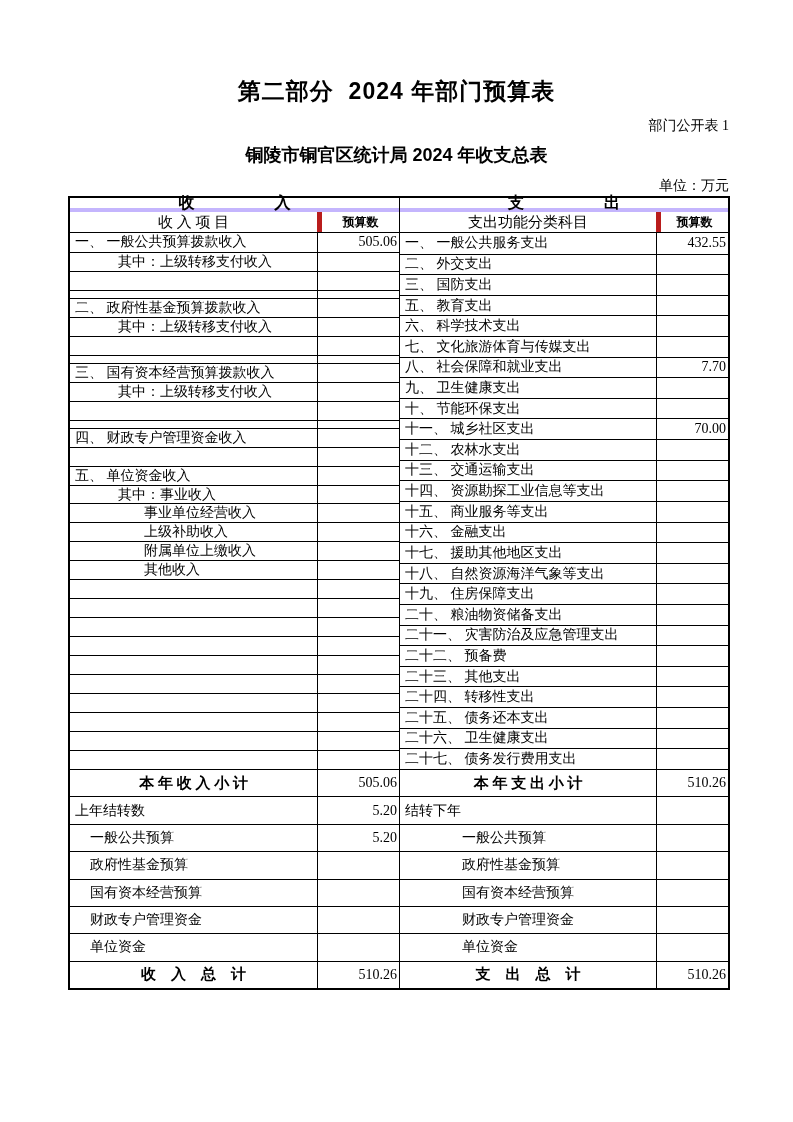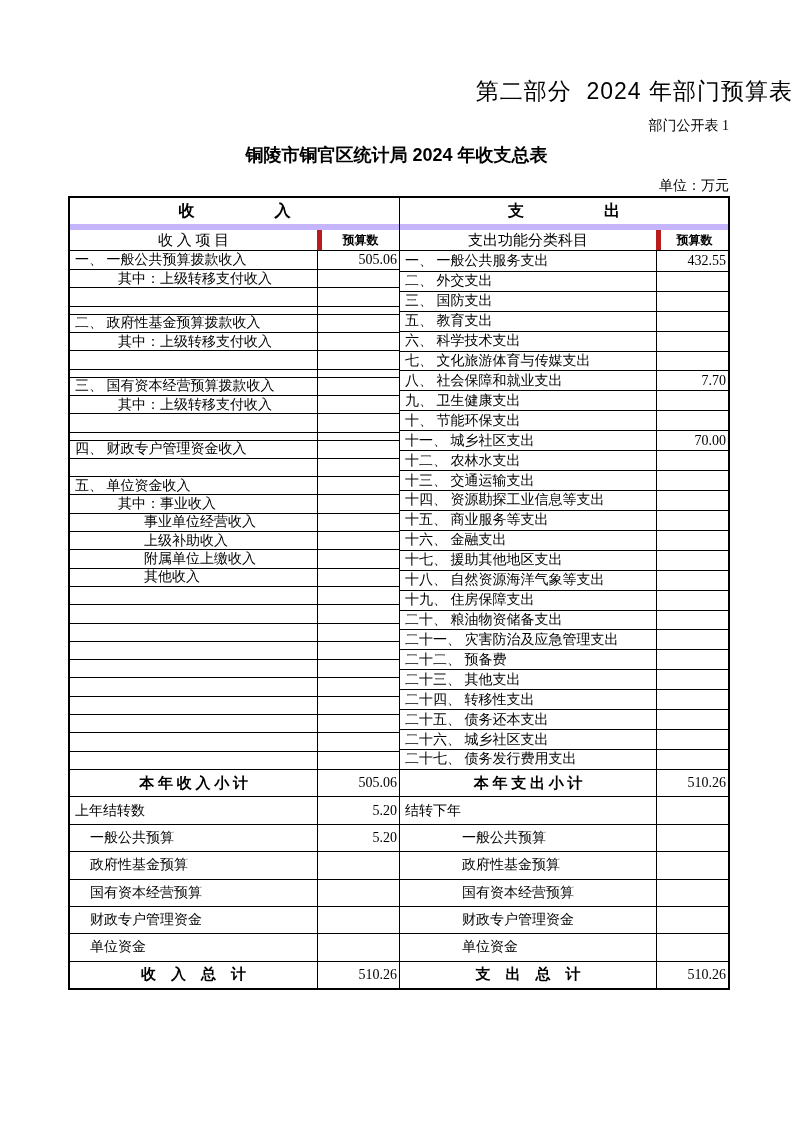--- a/index.html
+++ b/index.html
@@ -6,23 +6,23 @@
   .page{
     position:relative;
     width:793px;height:1122px;
     background:#ffffff;
     color:#000;
     font-family:"Liberation Serif","DejaVu Serif",serif;
     overflow:hidden;
   }
   .doc-title{
     position:absolute;top:76px;left:0;width:100%;
-    text-align:right;
+    text-align:center;
     font-family:"Liberation Sans","DejaVu Sans",sans-serif;
-    font-weight:normal;font-size:23px;letter-spacing:1px;
+    font-weight:bold;font-size:23px;letter-spacing:1px;
     white-space:pre;
   }
   .table-label{
     position:absolute;top:117px;right:64px;
     font-size:14px;white-space:pre;
   }
   .sub-title{
     position:absolute;top:143px;left:0;width:100%;
     text-align:center;
     font-family:"Liberation Sans","DejaVu Sans",sans-serif;
@@ -38,22 +38,22 @@
     width:662px;height:794px;
     border:2px solid #000;
     box-sizing:border-box;
     display:flex;
     font-size:14px;
   }
   .half{display:flex;flex-direction:column;box-sizing:border-box;min-width:0;}
   .half.left{width:329px;flex:none;}
   .half.right{flex:1;border-left:1px solid #000;}
   .hrow1{
-    flex:none;height:32px;
-    border-bottom:6px solid #c4b5fd;box-sizing:border-box;
+    flex:none;height:14px;
+    border-bottom:4px solid #c4b5fd;box-sizing:border-box;
     display:flex;align-items:center;justify-content:center;
     font-weight:bold;font-size:16px;white-space:pre;
   }
   .hrow2{
     flex:none;height:21px;
     border-bottom:1px solid #000;box-sizing:border-box;
     display:flex;
   }
   .hrow2 .lbl{
     flex:1;display:flex;align-items:center;justify-content:center;
@@ -366,21 +366,21 @@
           </div>
           <div class="row">
             <div class="lbl ind0">二十四、 转移性支出</div>
             <div class="val"></div>
           </div>
           <div class="row">
             <div class="lbl ind0">二十五、 债务还本支出</div>
             <div class="val"></div>
           </div>
           <div class="row">
-            <div class="lbl ind0">二十六、 城乡社区支出</div>
+            <div class="lbl ind0">二十六、 卫生健康支出</div>
             <div class="val"></div>
           </div>
           <div class="row">
             <div class="lbl ind0">二十七、 债务发行费用支出</div>
             <div class="val"></div>
           </div>
         </div>
       <div class="bottomsec">
           <div class="row subtotal">
             <div class="lbl ind0">本 年 支 出 小 计</div>

